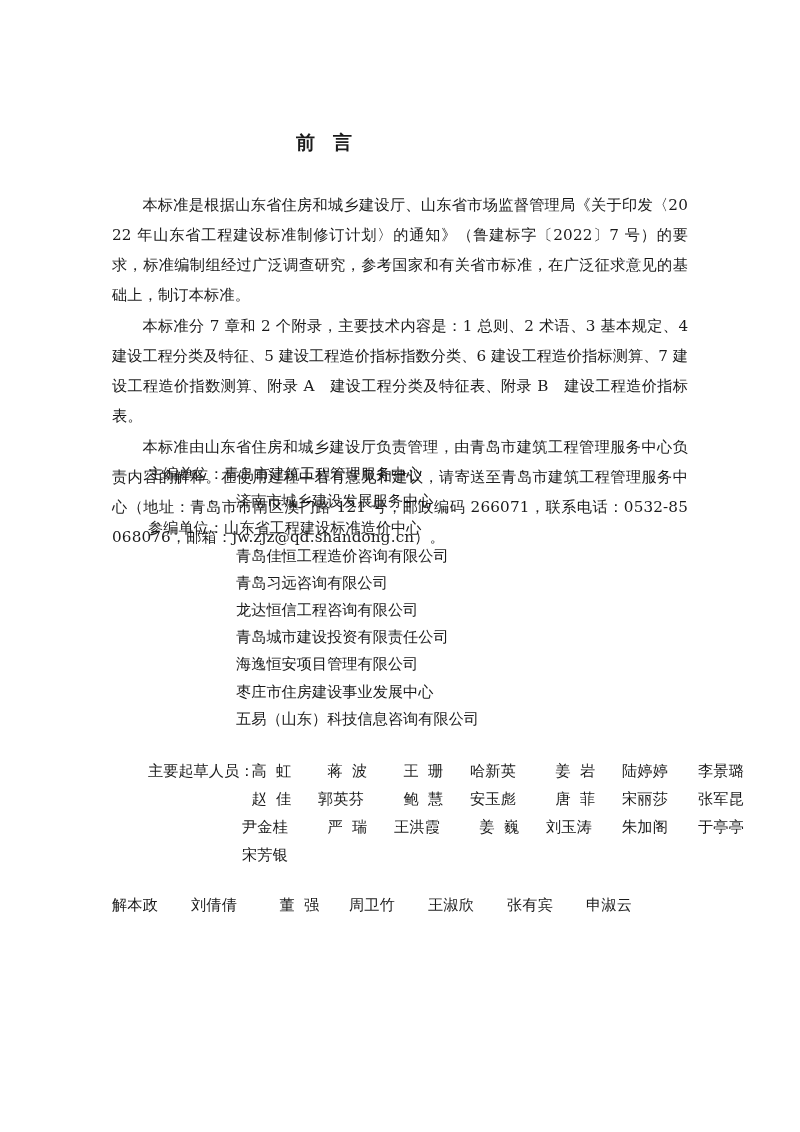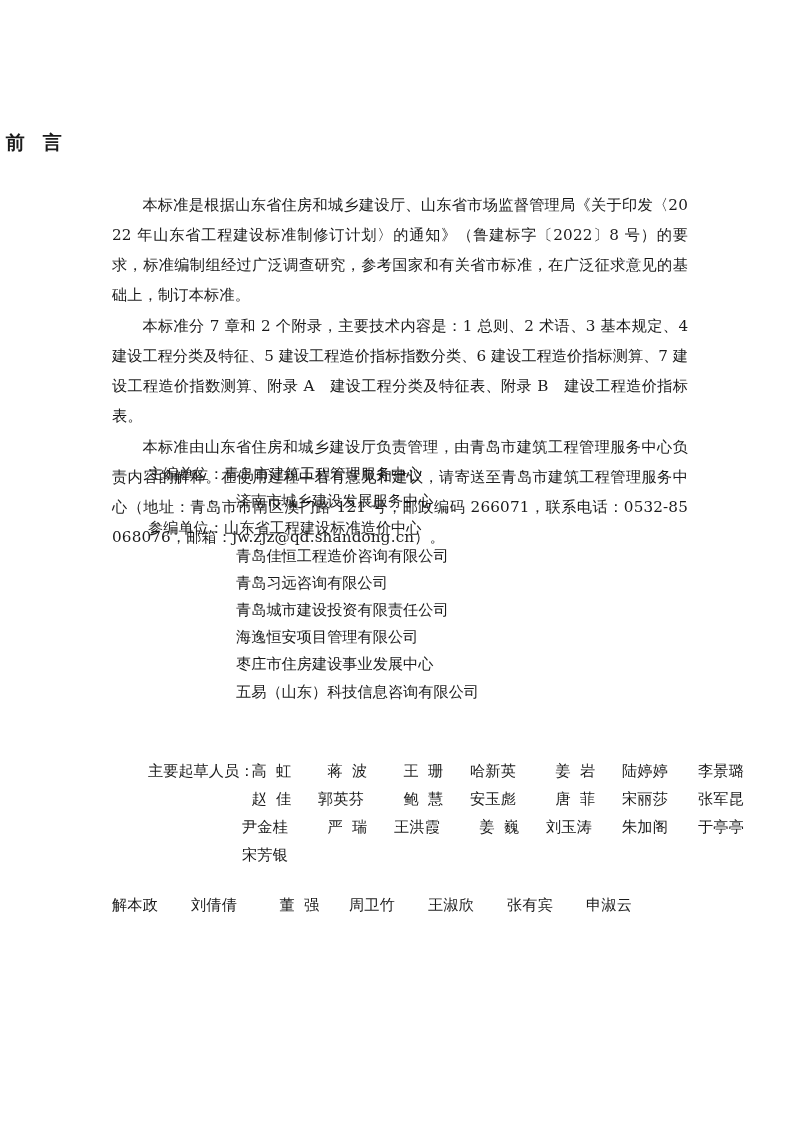--- a/index.html
+++ b/index.html
@@ -17,21 +17,21 @@
     font-family: "DejaVu Serif", "Liberation Serif", serif;
     color: #1a1a1a;
     box-sizing: border-box;
   }
 
   .doc-title {
     position: absolute;
     top: 130px;
     left: 0;
     width: 648px;
-    text-align: left;
+    text-align: center;
     font-size: 19px;
     font-weight: bold;
     letter-spacing: 0.30em;
     text-indent: 0.30em;
     font-family: "DejaVu Serif", "Liberation Serif", serif;
   }
 
   .body-block {
     position: absolute;
     left: 112px;
@@ -113,21 +113,21 @@
   .spacer-row { height: 22px; }
 </style>
 </head>
 <body>
 
 <div class="page">
 
   <div class="doc-title">前 言</div>
 
   <div class="body-block">
-    <p class="para">本标准是根据山东省住房和城乡建设厅、山东省市场监督管理局《关于印发〈2022 年山东省工程建设标准制修订计划〉的通知》（鲁建标字〔2022〕8 号）的要求，标准编制组经过广泛调查研究，参考国家和有关省市标准，在广泛征求意见的基础上，制订本标准。</p>
+    <p class="para">本标准是根据山东省住房和城乡建设厅、山东省市场监督管理局《关于印发〈2022 年山东省工程建设标准制修订计划〉的通知》（鲁建标字〔2022〕7 号）的要求，标准编制组经过广泛调查研究，参考国家和有关省市标准，在广泛征求意见的基础上，制订本标准。</p>
     <p class="para compact">本标准分 7 章和 2 个附录，主要技术内容是：1  总则、2  术语、3  基本规定、4  建设工程分类及特征、5  建设工程造价指标指数分类、6  建设工程造价指标测算、7  建设工程造价指数测算、附录 A　建设工程分类及特征表、附录 B　建设工程造价指标表。</p>
     <p class="para">本标准由山东省住房和城乡建设厅负责管理，由青岛市建筑工程管理服务中心负责内容的解释。在使用过程中若有意见和建议，请寄送至青岛市建筑工程管理服务中心（地址：青岛市市南区澳门路 121 号，邮政编码 266071，联系电话：0532-85068076，邮箱：jw.zjz@qd.shandong.cn）。</p>
   </div>
 
   <div class="credits">
 
     <div class="credit-row">
       <span class="credit-label">主编单位：</span>
       <span class="credit-value">青岛市建筑工程管理服务中心</span>
     </div>
@@ -143,20 +143,24 @@
     <div class="credit-row">
       <span class="credit-label"></span>
       <span class="credit-value ind">青岛佳恒工程造价咨询有限公司</span>
     </div>
     <div class="credit-row">
       <span class="credit-label"></span>
       <span class="credit-value ind">青岛习远咨询有限公司</span>
     </div>
     <div class="credit-row">
       <span class="credit-label"></span>
+      <span class="credit-value ind">龙达恒信工程咨询有限公司</span>
+    </div>
+    <div class="credit-row">
+      <span class="credit-label"></span>
       <span class="credit-value ind">青岛城市建设投资有限责任公司</span>
     </div>
     <div class="credit-row">
       <span class="credit-label"></span>
       <span class="credit-value ind">海逸恒安项目管理有限公司</span>
     </div>
     <div class="credit-row">
       <span class="credit-label"></span>
       <span class="credit-value ind">枣庄市住房建设事业发展中心</span>
     </div>

